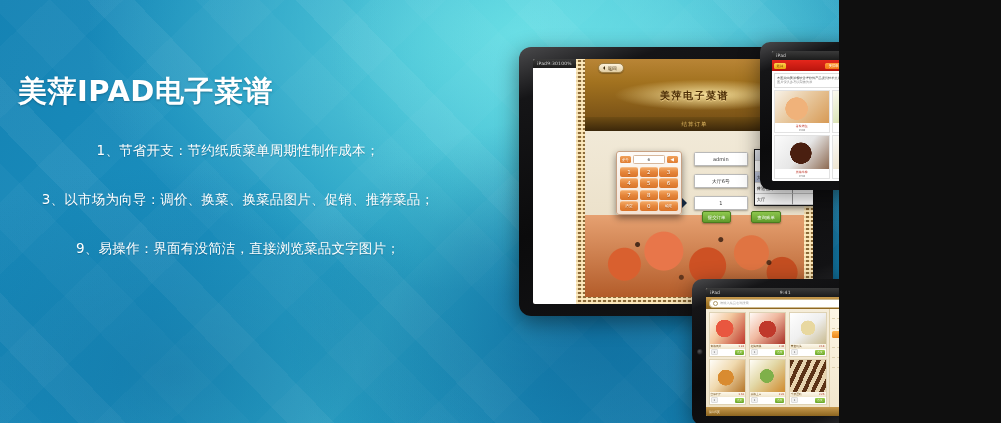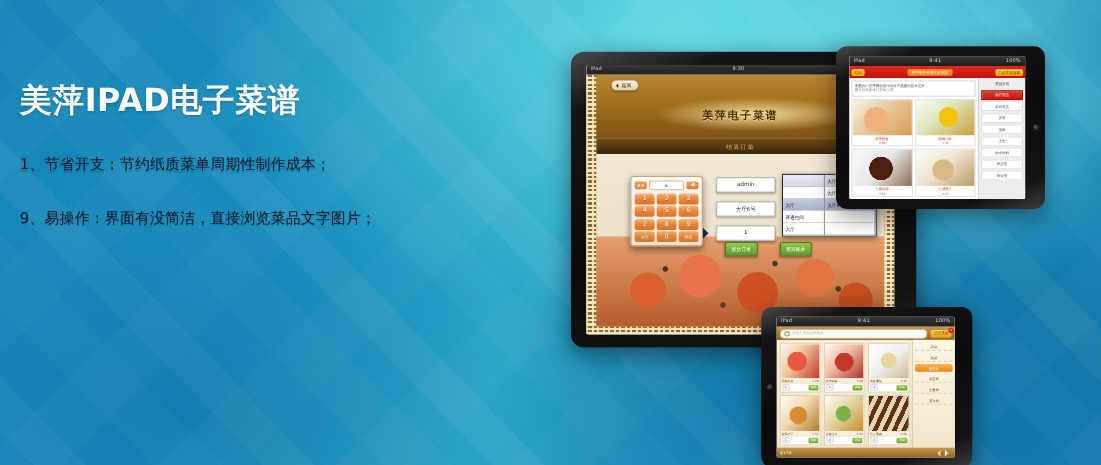--- a/index.html
+++ b/index.html
@@ -1,21 +1,21 @@
 <!DOCTYPE html>
 <html><head>
 <meta charset="utf-8">
 <style>
   html, body {
     margin: 0; padding: 0;
     background: #0f0f0f;
   }
   #stage {
     position: relative;
-    width: 1001px; height: 423px;
+    width: 839px; height: 423px;
     overflow: hidden;
     font-family: "DejaVu Sans", "Liberation Sans", sans-serif;
     background: #1a8ebc;
   }
 
   
   .bg-base {
     position: absolute; inset: 0;
     background:
       radial-gradient(ellipse 700px 420px at 62% 8%, #5fd8e0 0%, rgba(95,216,224,0) 62%),
@@ -70,26 +70,27 @@
   }
   .headline {
     color: #ffffff;
     font-size: 29px;
     font-weight: bold;
     letter-spacing: .5px;
     margin: 0 0 30px 0;
     text-shadow: 0 1px 2px rgba(0,40,60,0.35);
   }
   .bullet {
-    color: #0f172a;
+    color: #ffffff;
     font-size: 13.5px;
     line-height: 1.2;
     margin-bottom: 33px;
     letter-spacing: .2px;
     text-shadow: 0 1px 1px rgba(0,40,60,0.28);
+    text-align: center;
   }
   .bullet:last-child { margin-bottom: 0; }
 
   
   .tablet {
     position: absolute;
     background: linear-gradient(160deg, #4a4a4c 0%, #151517 14%, #0b0b0c 50%, #131315 86%, #3c3c3f 100%);
     box-shadow: 0 6px 22px rgba(0,0,0,0.45);
   }
   .tablet .screen {
@@ -123,21 +124,21 @@
     left: 519px; top: 47px;
     width: 314px; height: 269px;
     border-radius: 12px;
     padding: 12px 14px;
     box-sizing: border-box;
     z-index: 4;
   }
   #tablet-main .screen {
     left: 14px; top: 12px; right: 20px; bottom: 12px;
     border-radius: 2px;
-    display: flex; flex-direction: column;
+    display: flex; 
   }
   #tablet-main .home-btn {
     right: 6px; top: 50%; transform: translateY(-50%);
     width: 7px; height: 7px;
   }
   .menuapp {
     flex: 1; position: relative;
     background: linear-gradient(#f5efe2 0%, #efe6d2 45%, #e6d9bd 100%);
     overflow: hidden;
   }
@@ -502,20 +503,21 @@
   <div class="bg-base"></div>
   <div class="bg-diag"></div>
   <div class="bg-diag2"></div>
   <div class="bg-glow-tr"></div>
   <div class="bg-dark-br"></div>
   <div class="bg-dark-bl"></div>
 
   <div class="copy">
     <h1 class="headline">美萍IPAD电子菜谱</h1>
     <div class="bullet">1、节省开支：节约纸质菜单周期性制作成本；</div>
+    <div class="bullet">3、以市场为向导：调价、换菜、换菜品图片、促销、推荐菜品；</div>
     <div class="bullet">9、易操作：界面有没简洁，直接浏览菜品文字图片；</div>
   </div>
 
   <div class="tablet" id="tablet-main">
     <div class="home-btn"></div>
     <div class="screen">
 
       <div class="statusbar">
         <span>iPad</span>
         <span class="sb-c">9:30</span>

